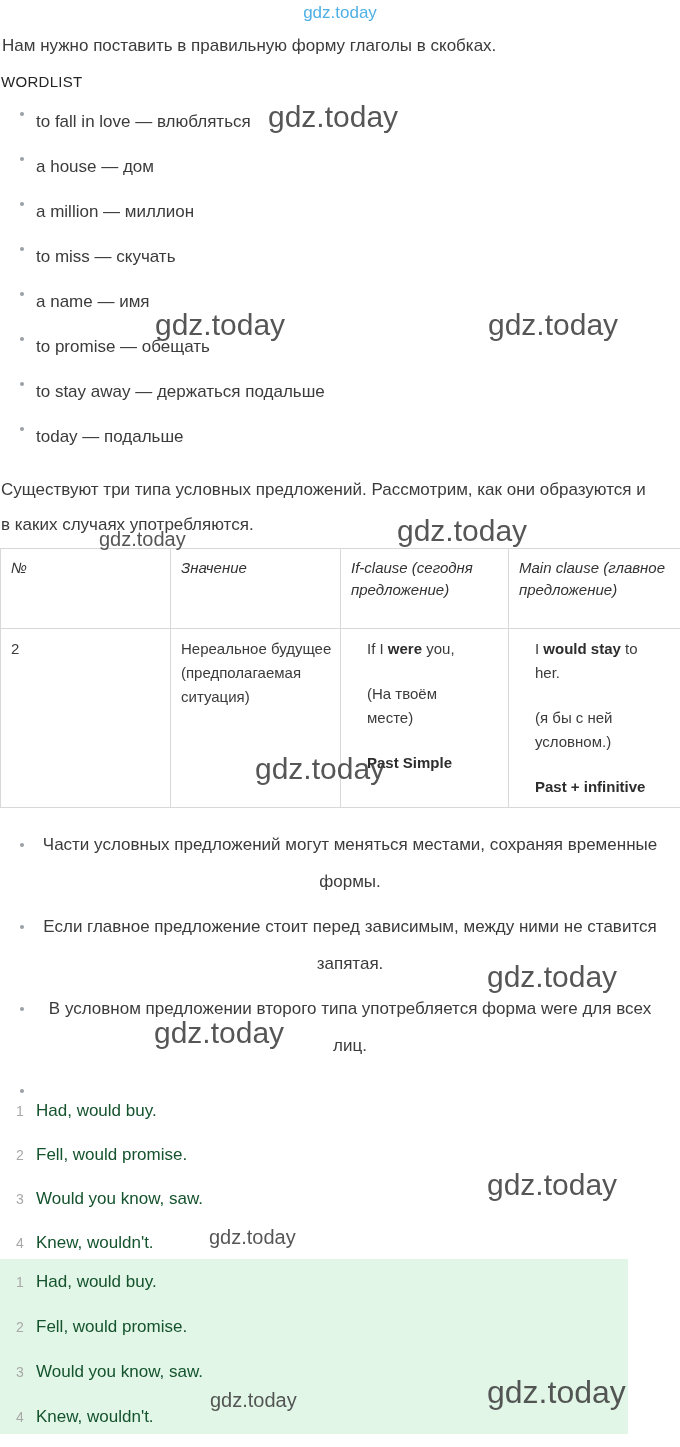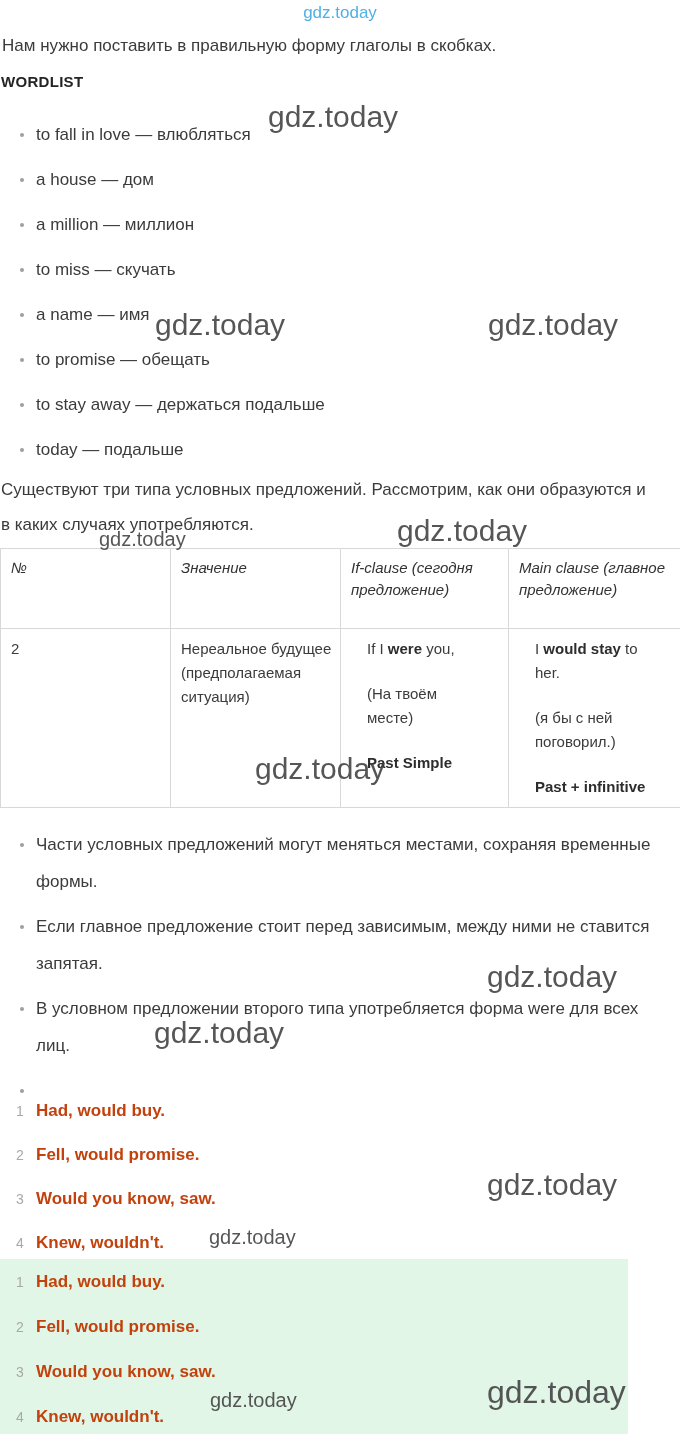--- a/index.html
+++ b/index.html
@@ -10,25 +10,25 @@
     font-family: "Liberation Sans", "DejaVu Sans", sans-serif;
     font-size: 17px;
   }
   .site-link {
     display: block; text-align: center; padding-top: 3px; height: 25px;
     font-size: 17px; color: var(--link-blue, #4fb0e5); text-decoration: none;
   }
   .intro { margin: 10px 0 0 2px; line-height: 22px; }
   .wl-heading {
     margin: 16px 0 0 1px; font-size: 15px; line-height: 18px;
-    color: #242424; letter-spacing: .3px; font-weight: bold;
+    color: #242424; letter-spacing: .3px; font-weight: normal;
   }
   ul, ol { list-style: none; }
   .wordlist { margin: 21px 0 0; padding: 0 0 0 20px; }
-  .wordlist li { height: 45px; display: flex; align-items: center; }
+  .wordlist li { height: 45px; display: flex; }
   .dot { width: 16px; flex-shrink: 0; }
   .dot::before {
     content: ""; display: block; width: 4px; height: 4px;
     border-radius: 50%; background: #9aa0a6;
   }
   .cond-intro { margin: 0 0 0 1px; max-width: 648px; line-height: 35px; }
   .cond-table {
     border-collapse: collapse; table-layout: fixed; width: 680px;
     margin-top: 6px; font-size: 15px;
   }
@@ -37,29 +37,29 @@
     border: 1px solid #d8d8d8; vertical-align: top; text-align: left;
     padding: 8px 8px 8px 10px;
   }
   th { font-style: italic; font-weight: normal; line-height: 22px; color: #333; }
   thead tr { height: 80px; }
   tbody tr { height: 177px; }
   td { line-height: 24px; }
   td p { margin: 0 16px 21px; }
   td p:last-child { margin-bottom: 0; }
   strong { font-weight: bold; color: #2d2d2d; }
-  .notes { margin: 18px 0 0; padding: 0 8px 0 20px; }
+  .notes { margin: 18px 0 0; padding: 0 8px 0 20px; text-align: center; }
   .notes li { display: flex; align-items: flex-start; margin-bottom: 8px; }
   .notes li:last-child { margin-bottom: 0; }
   .notes .dot { margin-top: 17px; }
   .note-text { max-width: 628px; line-height: 37px; }
   .answers { margin: -4px 0 0; padding: 0 0 0 16px; }
   .answers li { height: 44px; display: flex; align-items: center; }
   .num { width: 20px; flex-shrink: 0; font-size: 14px; color: #a8a8a8; }
-  .ans-text { font-weight: 700; color: #c2410c; }
+  .ans-text { font-weight: 400; color: #14532d; }
   .highlight {
     margin-top: -6px; width: 628px; height: 175px; overflow: hidden;
     background: var(--highlight-bg, #e1f6e6);
   }
   .highlight .answers { margin: 0; }
   .highlight .answers li { height: 45px; }
   .wm-layer { position: absolute; left: 0; top: 0; right: 0; bottom: 0; pointer-events: none; z-index: 5; }
   .wm {
     position: absolute; white-space: nowrap;
     color: var(--watermark, #3f3f3f); opacity: .88;
@@ -132,21 +132,21 @@
       <tr>
         <td>2</td>
         <td>Нереальное будущее (предполагаемая ситуация)</td>
         <td>
           <p><span>If I </span><strong>were</strong><span> you,</span></p>
           <p>(На твоём месте)</p>
           <p><strong>Past Simple</strong></p>
         </td>
         <td>
           <p><span>I </span><strong>would stay</strong><span> to her.</span></p>
-          <p>(я бы с ней поговорил.)</p>
+          <p>(я бы с ней условном.)</p>
           <p><strong>Past + infinitive</strong></p>
         </td>
       </tr>
     </tbody>
   </table>
 
   <ul class="notes">
     <li>
         <span class="dot"></span>
         <span class="note-text">Части условных предложений могут меняться местами, сохраняя временные формы.</span>

